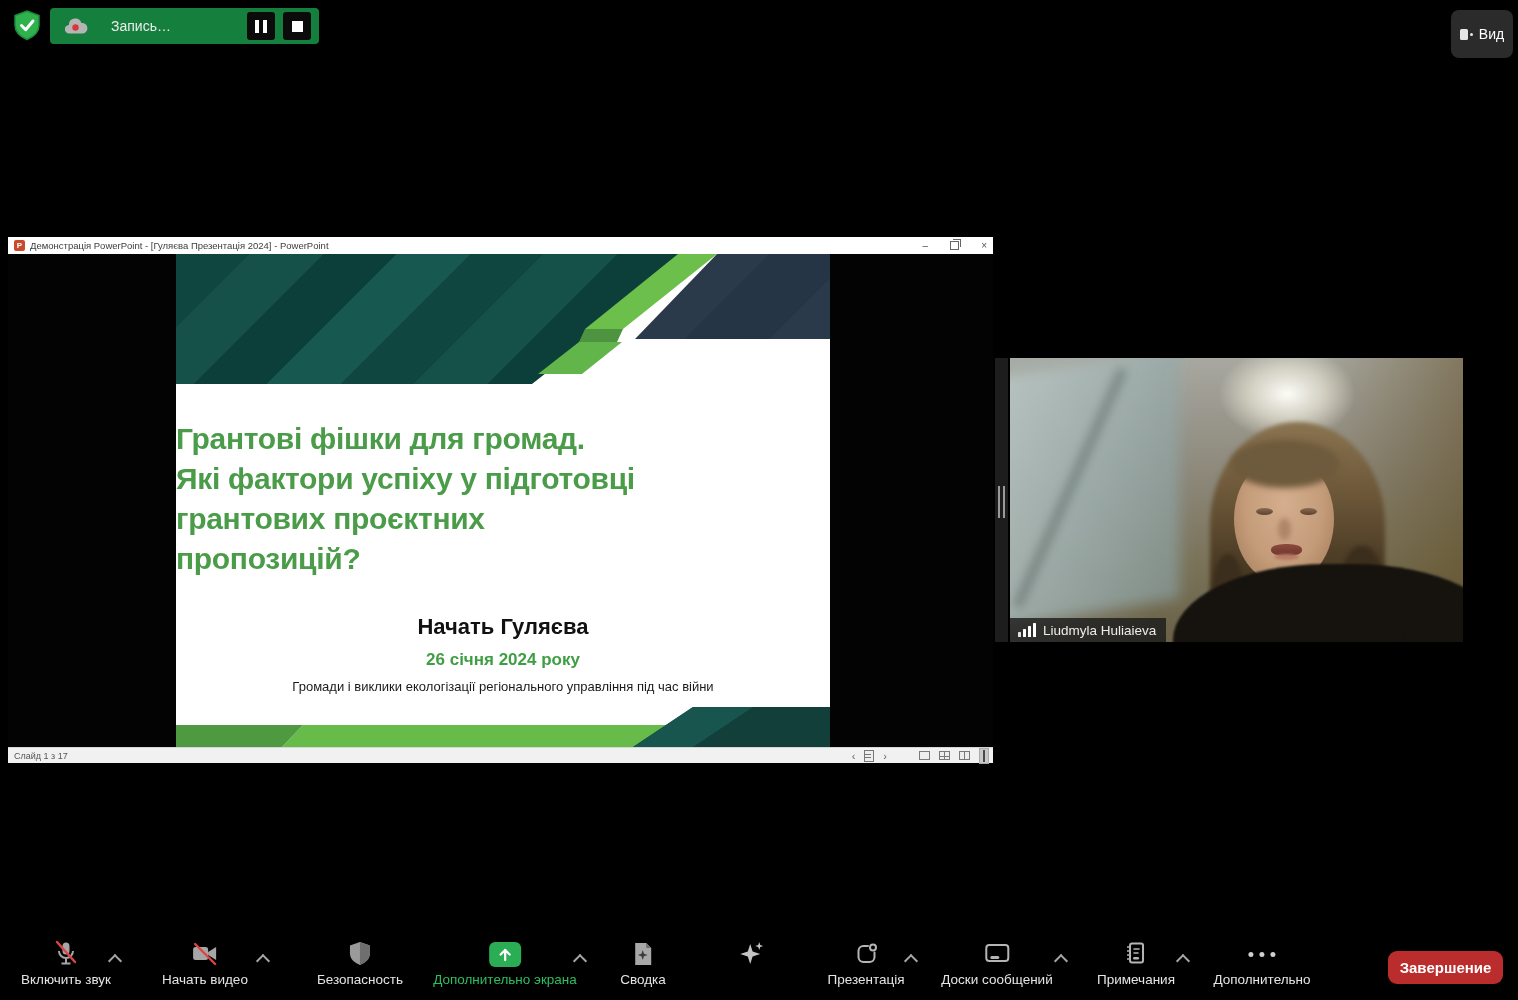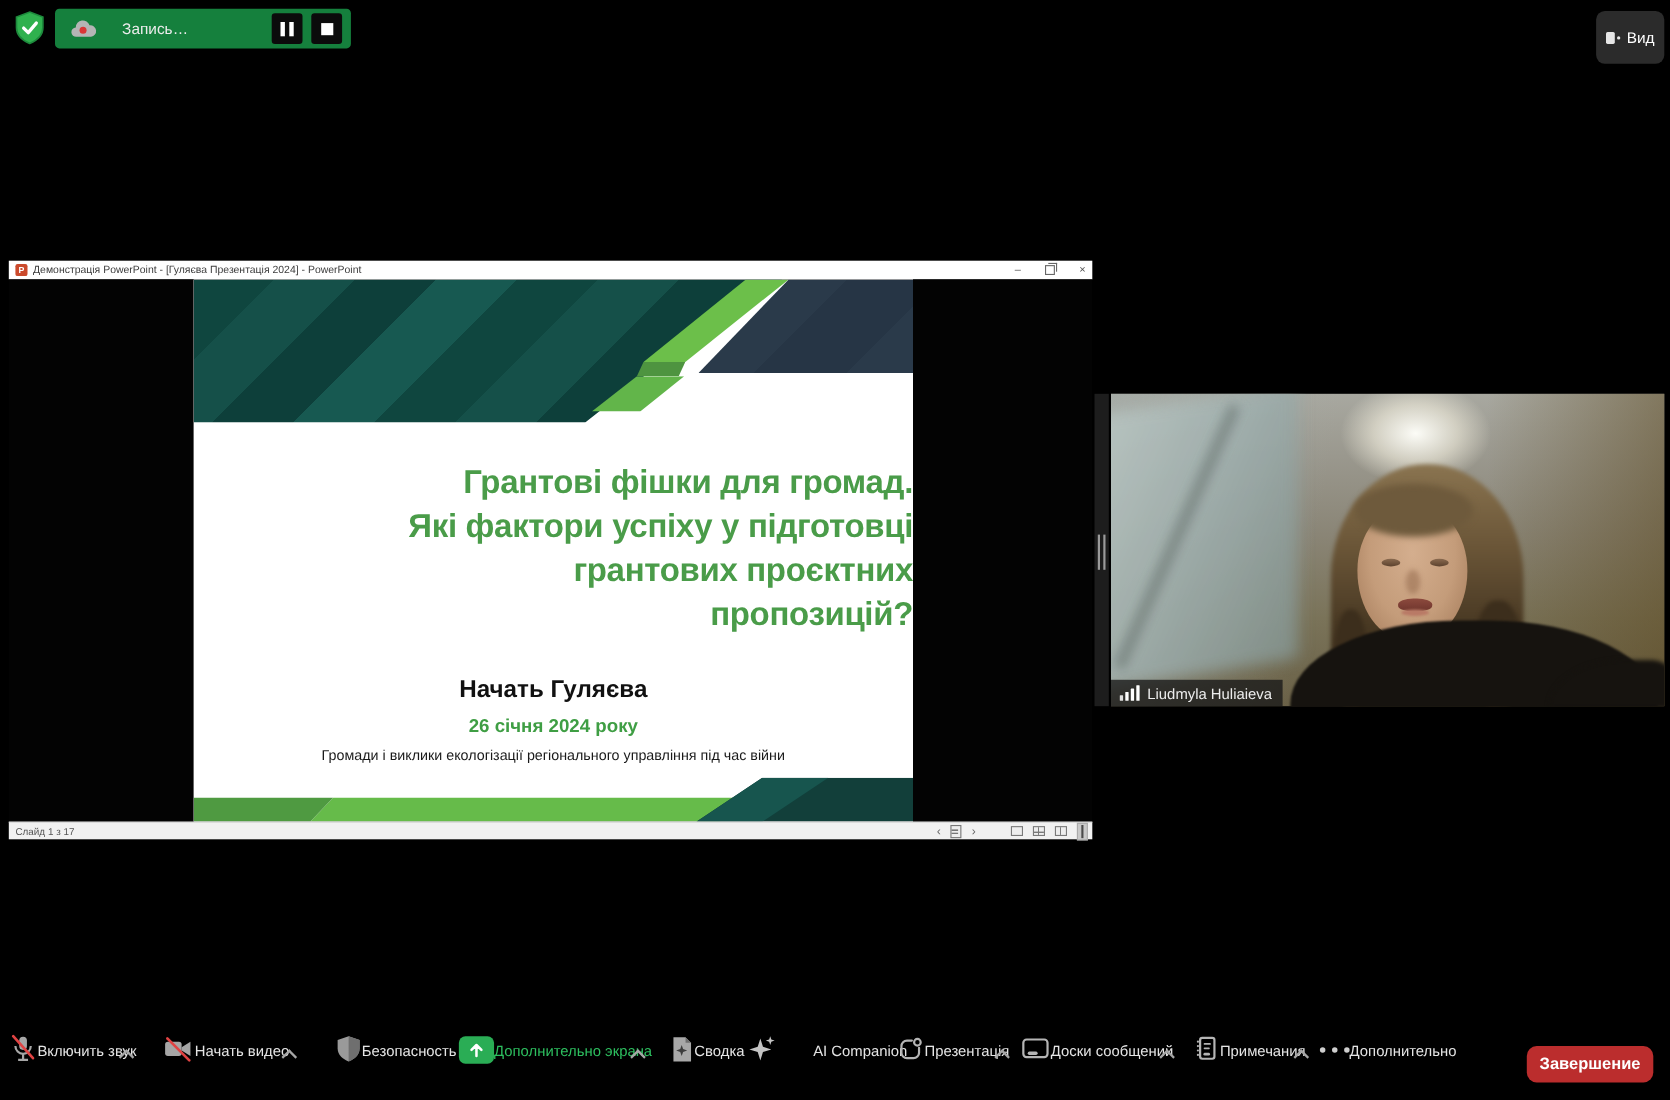--- a/index.html
+++ b/index.html
@@ -55,21 +55,21 @@
   
   .ftr-gdark{left:0;top:0;width:654px;height:493px;background:#4f9a41;
     clip-path:polygon(0 471px,127px 471px,106px 493px,0 493px);}
   .ftr-green{left:0;top:0;width:654px;height:493px;background:#66bb4a;
     clip-path:polygon(127px 471px,516px 471px,478px 493px,106px 493px);}
   .ftr-teal{left:0;top:0;width:654px;height:493px;background:#123f3a;
     clip-path:polygon(517px 453px,654px 453px,654px 493px,457px 493px);}
   .ftr-teal2{left:0;top:0;width:654px;height:493px;background:#17554e;
     clip-path:polygon(517px 453px,577px 453px,517px 493px,457px 493px);}
 
-  .slide-title{left:0;top:165px;width:654px;text-align:right;color:#4a9c49;
+  .slide-title{left:0;top:165px;width:654px;text-align:left;color:#4a9c49;
     font-size:30px;font-weight:bold;line-height:40px;letter-spacing:-.3px;}
   .slide-author{left:0;top:360px;width:654px;text-align:center;color:#111;font-size:22px;font-weight:bold;}
   .slide-date{left:0;top:396px;width:654px;text-align:center;color:#3f9e44;font-size:17px;font-weight:bold;}
   .slide-sub{left:0;top:425px;width:654px;text-align:center;color:#1a1a1a;font-size:13px;}
 
   .ppt-statusbar{position:absolute;left:0;top:510px;width:985px;height:15px;background:#f1f1f1;
     border-top:1px solid #d6d6d6;display:flex;align-items:center;font-size:9px;color:#555;}
   .sb-counter{margin-left:6px;}
   .sb-icons{position:absolute;right:4px;top:0;height:15px;display:flex;align-items:center;gap:9px;color:#666;}
   .sb-chev{font-size:11px;line-height:10px;}
@@ -79,21 +79,21 @@
   .vicon{width:11px;height:9px;border:1px solid #7a7a7a;background:#eee;box-sizing:border-box;}
   .vicon.grid{background:linear-gradient(#7a7a7a 1px,transparent 1px) 0 4px/11px 5px repeat-x,
     linear-gradient(90deg,#eee 4px,#7a7a7a 4px,#7a7a7a 5px,#eee 5px);}
   .vicon.book{background:linear-gradient(90deg,#eee 4px,#7a7a7a 4px,#7a7a7a 5px,#eee 5px);}
   .vicon-wrap-active{background:#c9c9c9;padding:2px 3px;border:1px solid #aaa;}
   .vicon.show{border:1px solid #4a4a4a;background:#ddd;}
 
   
   .divider{left:995px;top:358px;width:13px;height:284px;background:#1d1d1d;}
   .handle-bar{position:absolute;top:128px;width:2px;height:32px;background:#9a9a9a;}
-  .video{left:1010px;top:358px;width:503px;height:284px;overflow:hidden;
+  .video{left:1010px;top:358px;width:453px;height:284px;overflow:hidden;
     background:
       radial-gradient(95px 65px at 277px 36px, rgba(255,255,250,.97), rgba(242,238,222,.6) 40%, rgba(205,200,180,0) 72%),
       linear-gradient(270deg, rgba(92,72,30,.5), rgba(92,72,30,0) 32%),
       linear-gradient(100deg, rgba(165,175,172,.55), rgba(165,175,172,0) 38%),
       linear-gradient(180deg,#a8a8a0 0%,#9a988e 20%,#8a8576 45%,#7a7359 72%,#6a6147 100%);}
   .vid-window{left:-15px;top:5px;width:185px;height:250px;
     background:linear-gradient(115deg,#bcc9c6,#9cacab 55%,#83938f);
     transform:skewY(-9deg);filter:blur(7px);opacity:.85;}
   .vid-winframe{left:55px;top:0px;width:10px;height:260px;background:rgba(90,100,96,.5);
     transform:rotate(24deg);filter:blur(5px);}
@@ -122,21 +122,21 @@
   .name-tag{left:0;bottom:0;height:24px;background:rgba(24,24,24,.78);
     display:flex;align-items:center;padding:0 10px 0 8px;gap:7px;}
   .name-tag span{color:#ececec;font-size:13.5px;}
   .sig{display:flex;align-items:flex-end;gap:2px;height:14px;}
   .sig i{display:block;width:3px;background:#fff;border-radius:.5px;}
   .sig i:nth-child(1){height:5px;opacity:.85;} .sig i:nth-child(2){height:8px;}
   .sig i:nth-child(3){height:11px;} .sig i:nth-child(4){height:14px;}
 
   
   .tool{position:absolute;top:938px;transform:translateX(-50%);
-    display:flex;flex-direction:row;align-items:center;cursor:default;}
+    display:flex;flex-direction:column;align-items:center;cursor:default;}
   .tool .ic{height:32px;display:flex;align-items:center;justify-content:center;}
   .tool .lbl{margin-top:2px;font-size:13.5px;color:#e4e4e4;white-space:nowrap;}
   .tool .lbl.green{color:#2dbf5f;}
   .chev{position:absolute;width:8px;height:8px;border-left:2px solid #a6a6a6;border-top:2px solid #a6a6a6;
     transform:rotate(45deg);top:956px;}
   .share-ic{width:32px;height:25px;background:#2aad55;border-radius:6px;
     display:flex;align-items:center;justify-content:center;}
   .dots{display:flex;gap:6px;align-items:center;}
   .dots i{width:5px;height:5px;border-radius:50%;background:#cfcfcf;display:block;}
   .end-btn{left:1388px;top:951px;width:115px;height:33px;background:#bb2d2d;border-radius:9px;

